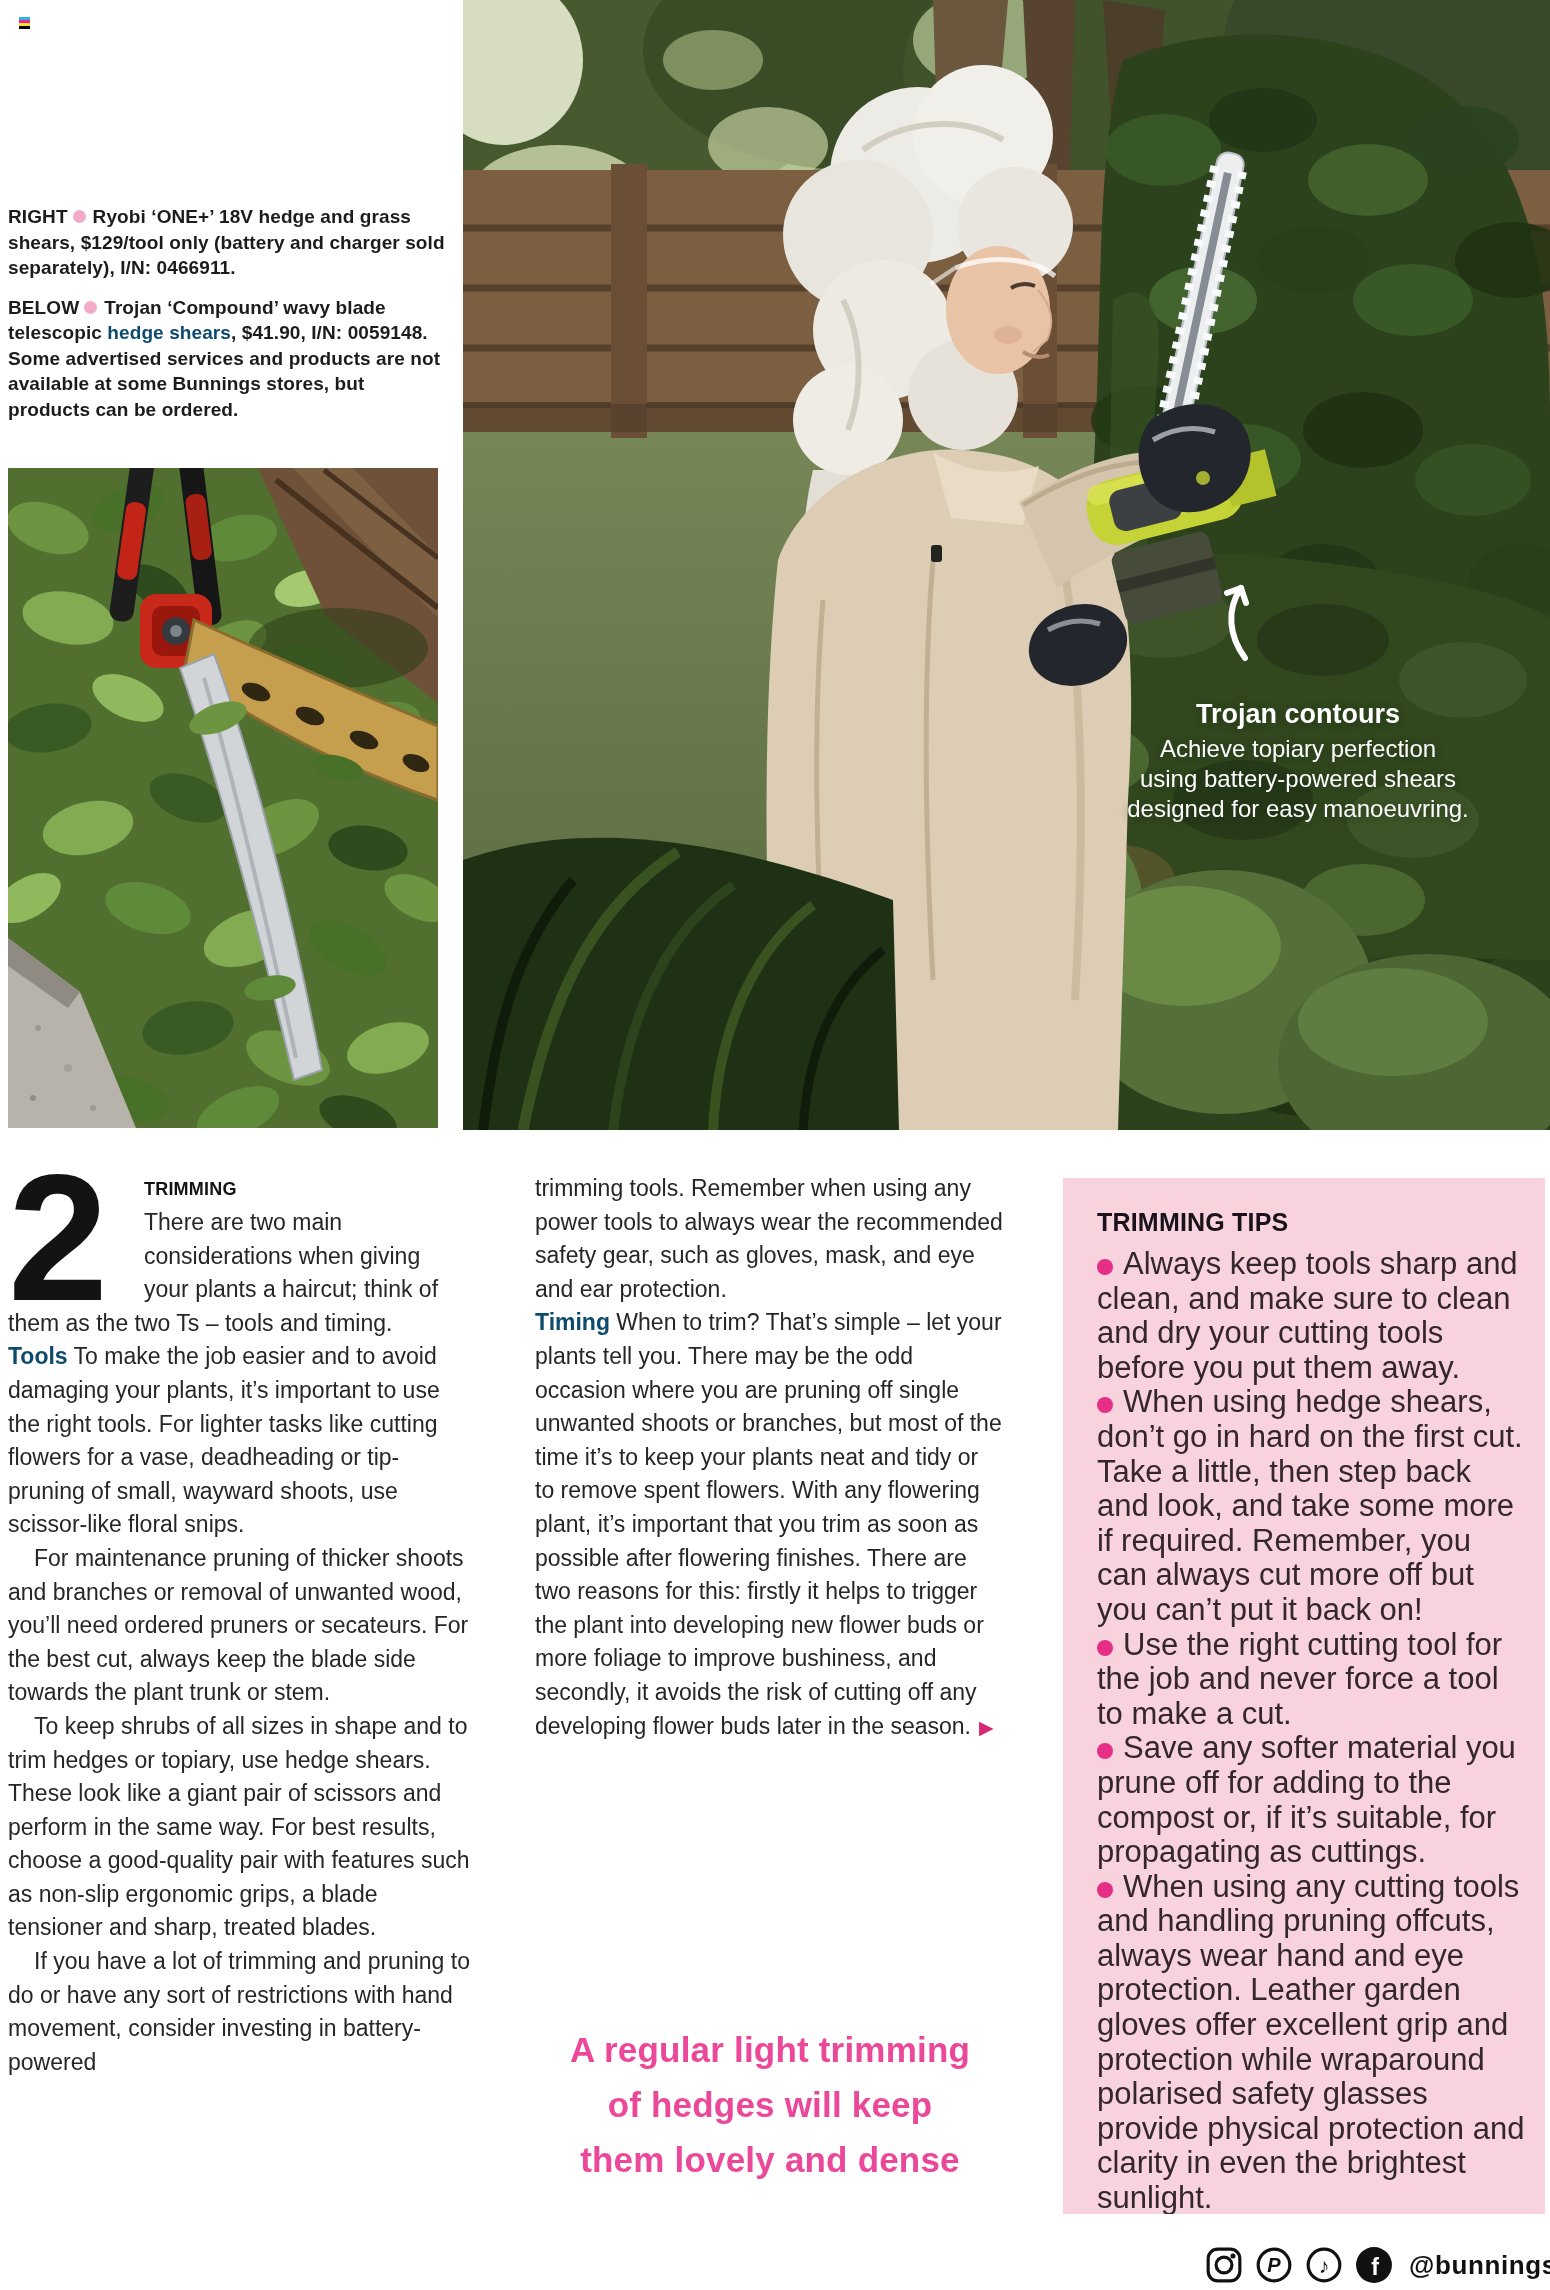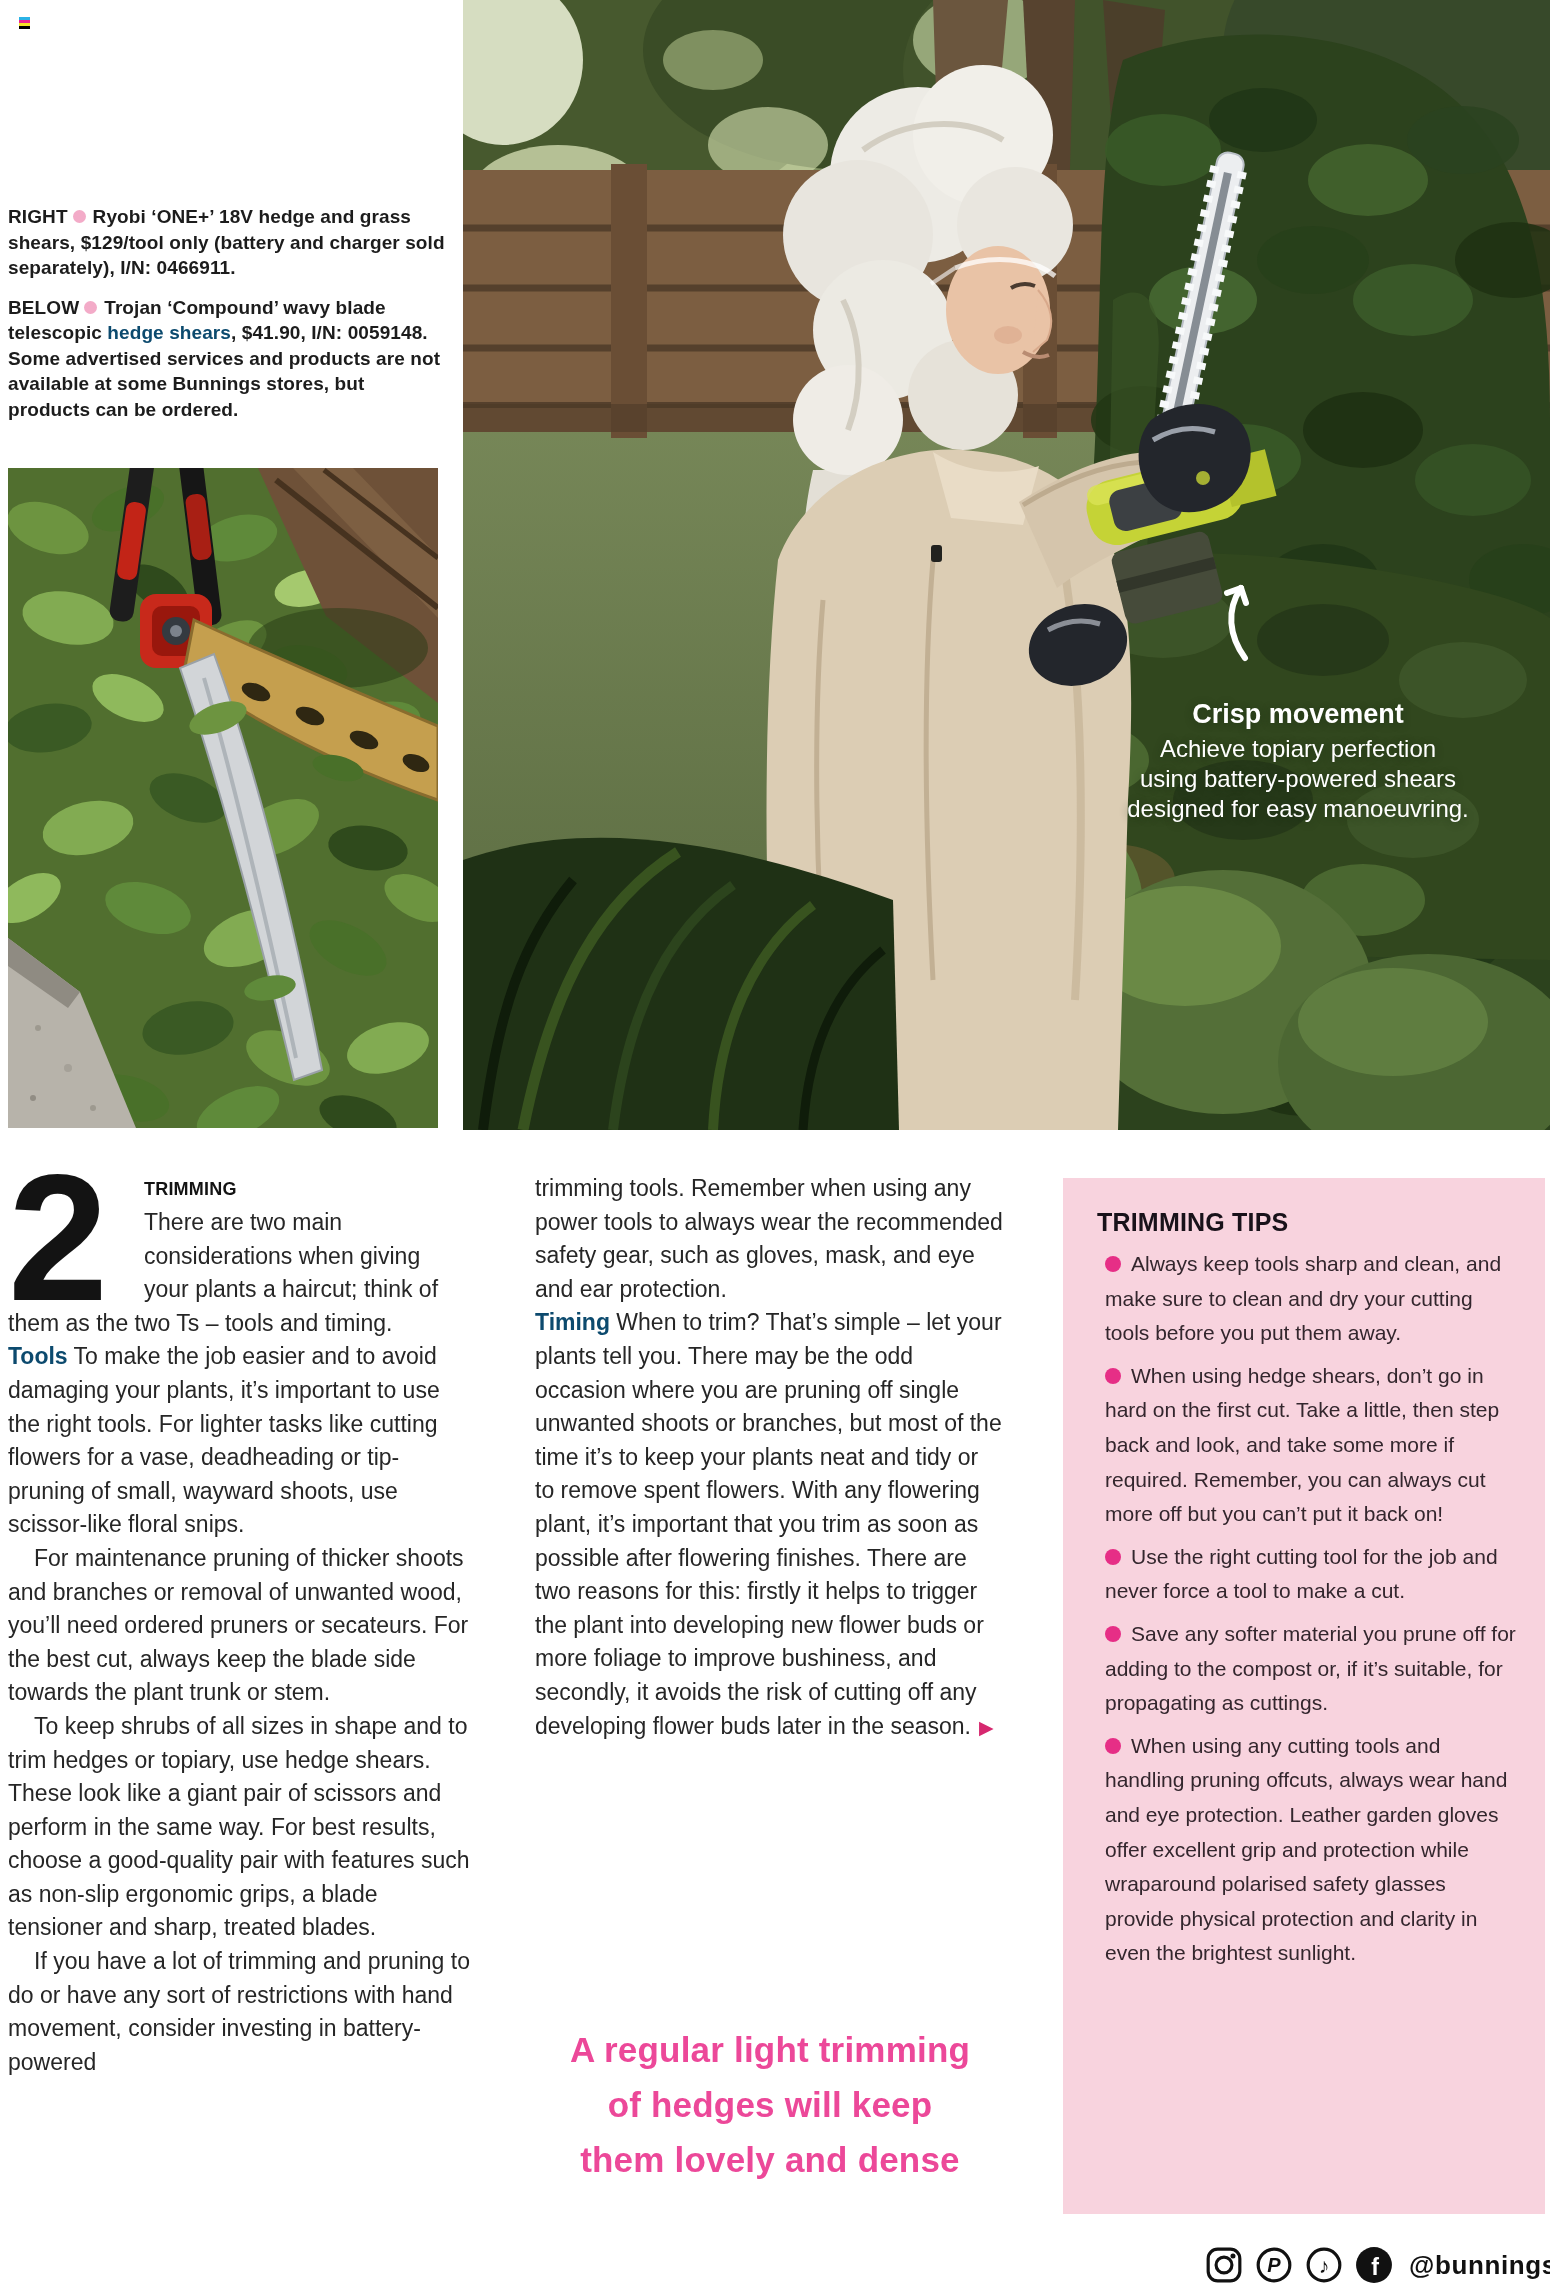--- a/index.html
+++ b/index.html
@@ -39,21 +39,21 @@
   b{font-weight:700;color:#0c4a6e;}
   .play-icon{color:#d6286f;font-size:19px;margin-left:8px;}
 
   .quote{position:absolute;left:525px;top:2022px;width:490px;text-align:center;
          font-size:35px;line-height:55px;font-weight:700;color:#ec4899;letter-spacing:.2px;}
 
   
   .tips{position:absolute;left:1063px;top:1178px;width:482px;height:1036px;background:#f8d3de;
         box-sizing:border-box;padding:28px 20px 0 34px;color:#33262d;overflow:hidden;}
   .tips h3{margin:0 0 9px 0;font-size:25px;line-height:32px;font-weight:800;color:#19121a;letter-spacing:.2px;}
-  .tips p{margin:8px;font-size:21px;line-height:34.6px;}
+  .tips p{margin:0;font-size:31px;line-height:34.6px;}
   .tip-dot{display:inline-block;width:16px;height:16px;border-radius:50%;
            background:#e62e86;margin-right:10px;vertical-align:-1px;}
 
   
   .footer{position:absolute;left:1205px;top:2246px;display:flex;align-items:center;gap:12px;}
   .soc{width:38px;height:38px;display:inline-block;}
   .soc svg{display:block;width:100%;height:100%;}
   .soc text{font-family:"Liberation Sans",sans-serif;}
   .handle{font-size:26px;font-weight:700;color:#111;letter-spacing:.6px;margin-left:4px;}
 </style>
@@ -291,21 +291,21 @@
         <path d="M20,1130 C35,1010 60,940 110,880" stroke="#0f1c0a" stroke-width="10" fill="none"></path>
         <path d="M340,1130 C345,1050 370,990 420,950" stroke="#0f1c0a" stroke-width="9" fill="none"></path>
       </g>
       <g stroke="#ffffff" stroke-width="6" fill="none" stroke-linecap="round" stroke-linejoin="round">
         <path d="M782,658 C766,636 763,610 778,588"></path>
         <path d="M778,588 L764,593"></path>
         <path d="M778,588 L783,603"></path>
       </g>
     </svg>
     <div class="overlay">
-      <div class="ov-title">Crisp movement</div>
+      <div class="ov-title">Trojan contours</div>
       <div class="ov-line">Achieve topiary perfection</div>
       <div class="ov-line">using battery-powered shears</div>
       <div class="ov-line">designed for easy manoeuvring.</div>
     </div>
   </div>
 
   <div class="col" id="col1">
     <div class="dropcap">2</div>
     <h3 class="article-heading">TRIMMING</h3>
     <p>There are two main considerations when giving your plants a haircut; think of them as the two Ts – tools and timing.</p>

